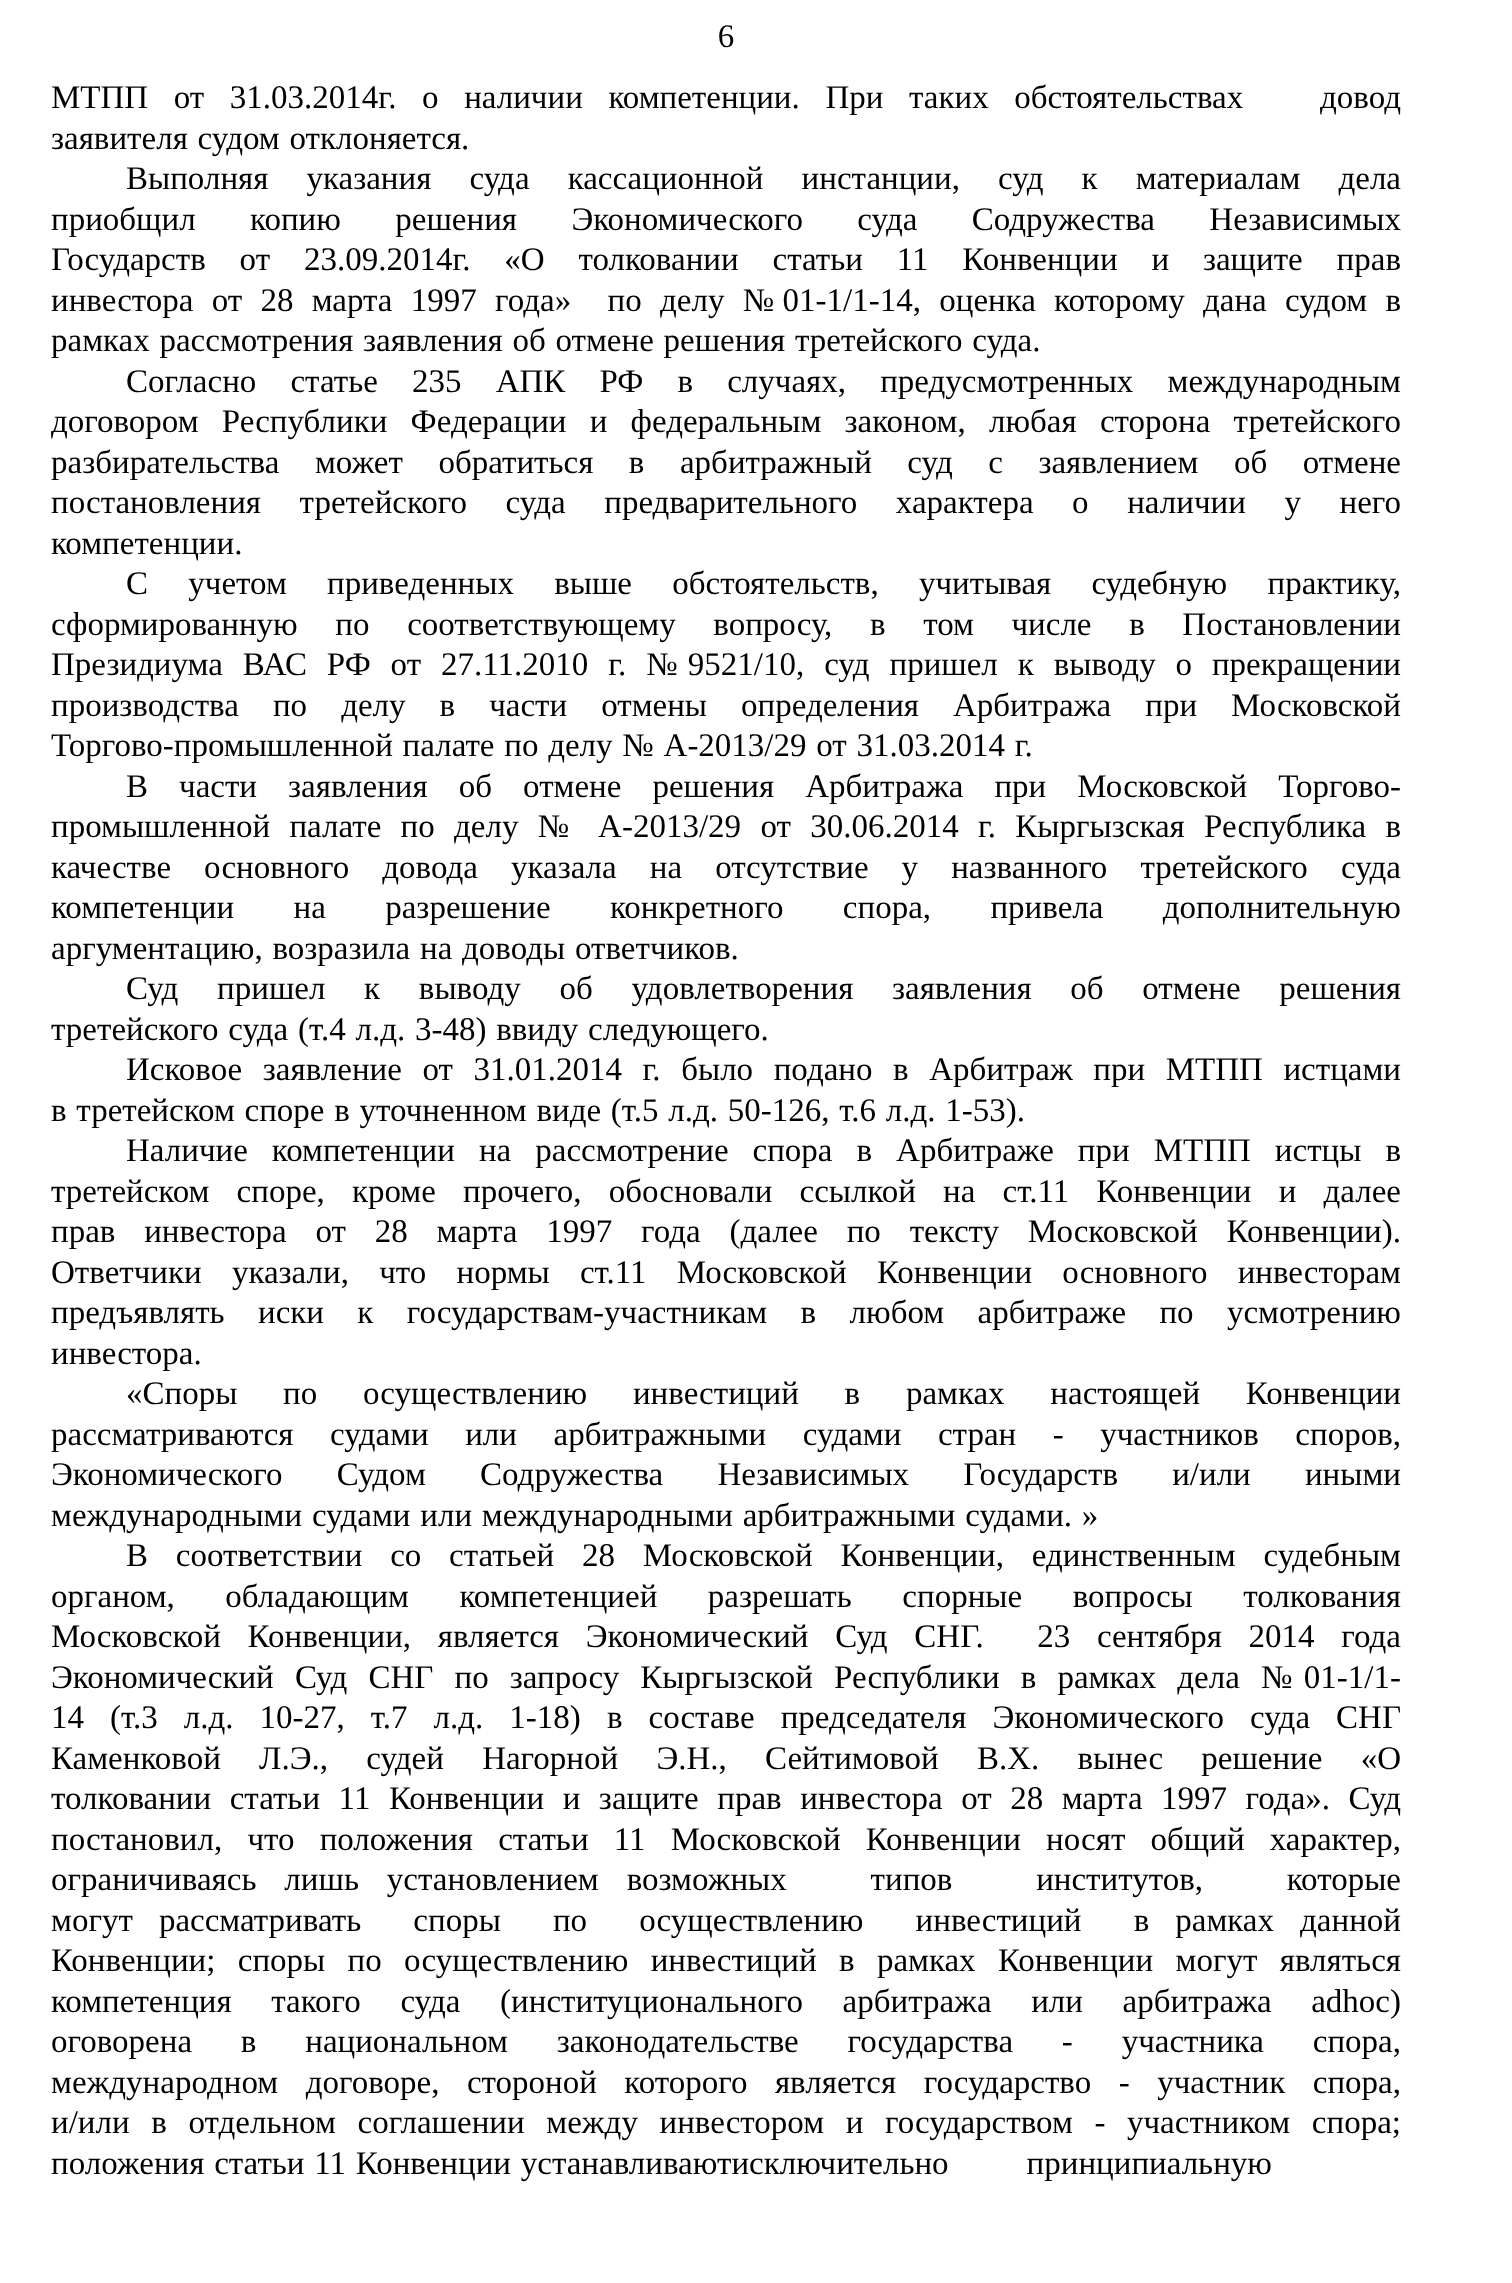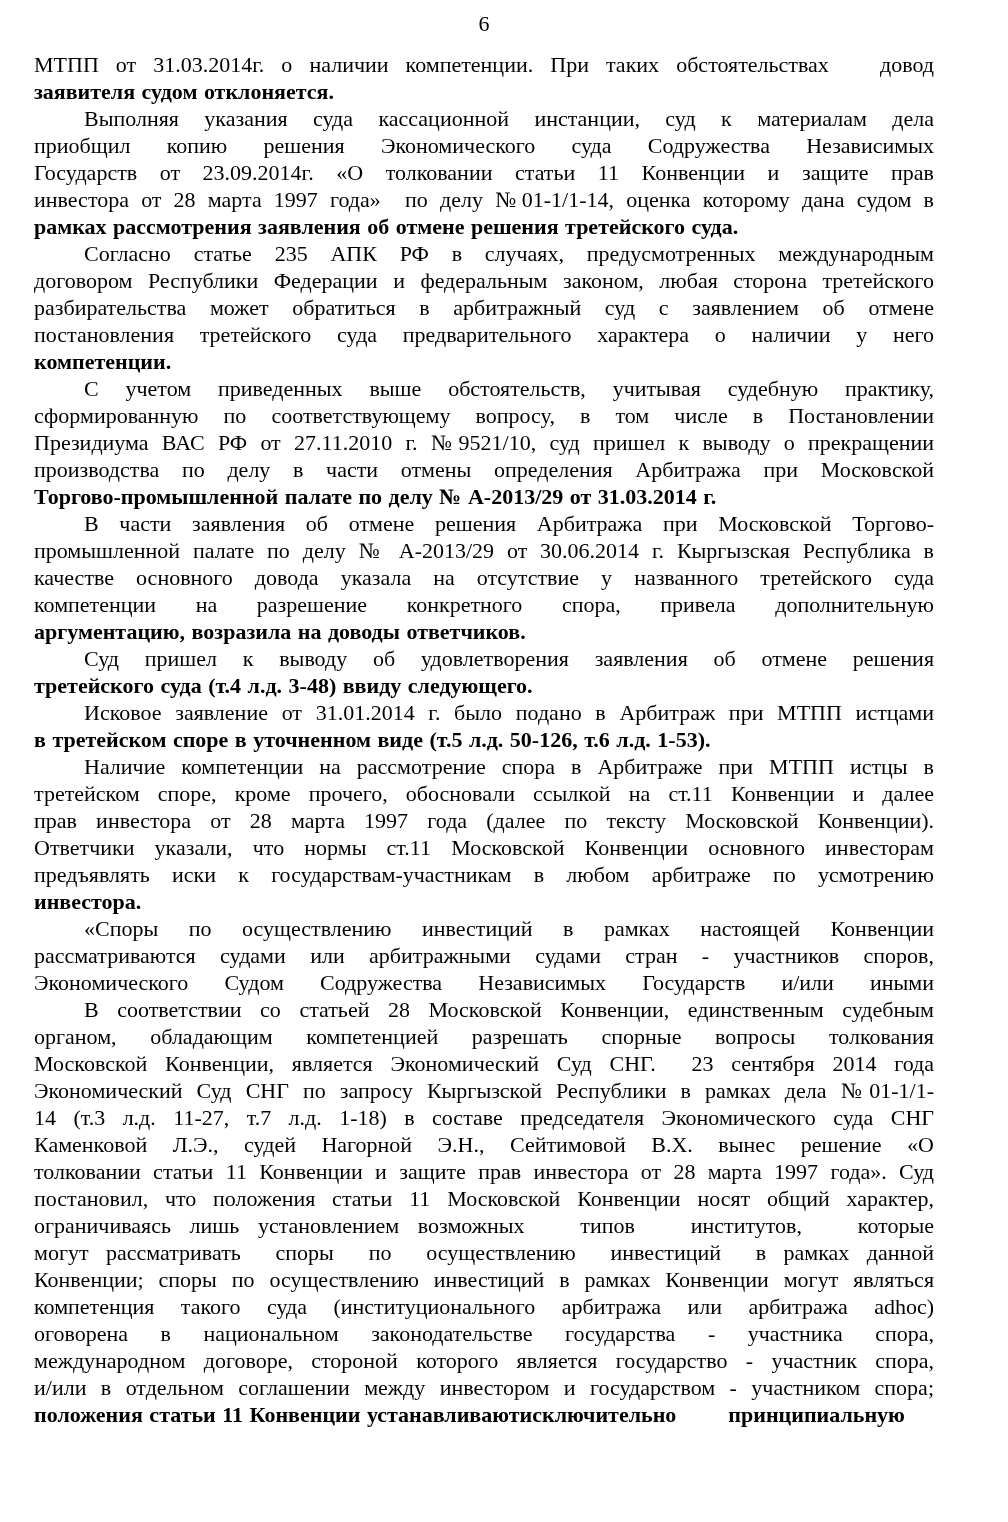--- a/index.html
+++ b/index.html
@@ -36,21 +36,20 @@
     height: 27px;
     line-height: 27px;
     text-align: justify;
     text-align-last: justify;
     text-justify: inter-word;
     overflow: hidden;
     word-spacing: 1px;
   }
   .line.end {
     text-align-last: left;
-    font-weight: bold;
   }
   .line.indent {
     text-indent: 50px;
   }
 </style>
 </head>
 <body>
 
 <div class="page">
   <div class="page-number">6</div>
@@ -83,25 +82,26 @@
       <div class="line end">в третейском споре в уточненном виде (т.5 л.д. 50-126, т.6 л.д. 1-53).</div>
       <div class="line indent">Наличие компетенции на рассмотрение спора в Арбитраже при МТПП истцы в</div>
       <div class="line">третейском споре, кроме прочего, обосновали ссылкой на ст.11 Конвенции и далее</div>
       <div class="line">прав инвестора от 28 марта 1997 года (далее по тексту Московской Конвенции).</div>
       <div class="line">Ответчики указали, что нормы ст.11 Московской Конвенции основного инвесторам</div>
       <div class="line">предъявлять иски к государствам-участникам в любом арбитраже по усмотрению</div>
       <div class="line end">инвестора.</div>
       <div class="line indent">«Споры по осуществлению инвестиций в рамках настоящей Конвенции</div>
       <div class="line">рассматриваются судами или арбитражными судами стран - участников споров,</div>
       <div class="line">Экономического Судом Содружества Независимых Государств и/или иными</div>
+      <div class="line end">международными судами или международными арбитражными судами. »</div>
       <div class="line indent">В соответствии со статьей 28 Московской Конвенции, единственным судебным</div>
       <div class="line">органом, обладающим компетенцией разрешать спорные вопросы толкования</div>
       <div class="line">Московской Конвенции, является Экономический Суд СНГ. &nbsp;23 сентября 2014 года</div>
       <div class="line">Экономический Суд СНГ по запросу Кыргызской Республики в рамках дела №01-1/1-</div>
-      <div class="line">14 (т.3 л.д. 11-27, т.7 л.д. 1-18) в составе председателя Экономического суда СНГ</div>
+      <div class="line">14 (т.3 л.д. 10-27, т.7 л.д. 1-18) в составе председателя Экономического суда СНГ</div>
       <div class="line">Каменковой Л.Э., судей Нагорной Э.Н., Сейтимовой В.Х. вынес решение «О</div>
       <div class="line">толковании статьи 11 Конвенции и защите прав инвестора от 28 марта 1997 года». Суд</div>
       <div class="line">постановил, что положения статьи 11 Московской Конвенции носят общий характер,</div>
       <div class="line">ограничиваясь лишь установлением возможных &nbsp;&nbsp;типов &nbsp;&nbsp;институтов, &nbsp;&nbsp;которые</div>
       <div class="line">могут рассматривать &nbsp;споры &nbsp;по &nbsp;осуществлению &nbsp;инвестиций &nbsp;в рамках данной</div>
       <div class="line">Конвенции; споры по осуществлению инвестиций в рамках Конвенции могут являться</div>
       <div class="line">компетенция такого суда (институционального арбитража или арбитража adhoc)</div>
       <div class="line">оговорена в национальном законодательстве государства - участника спора,</div>
       <div class="line">международном договоре, стороной которого является государство - участник спора,</div>
       <div class="line">и/или в отдельном соглашении между инвестором и государством - участником спора;</div>

